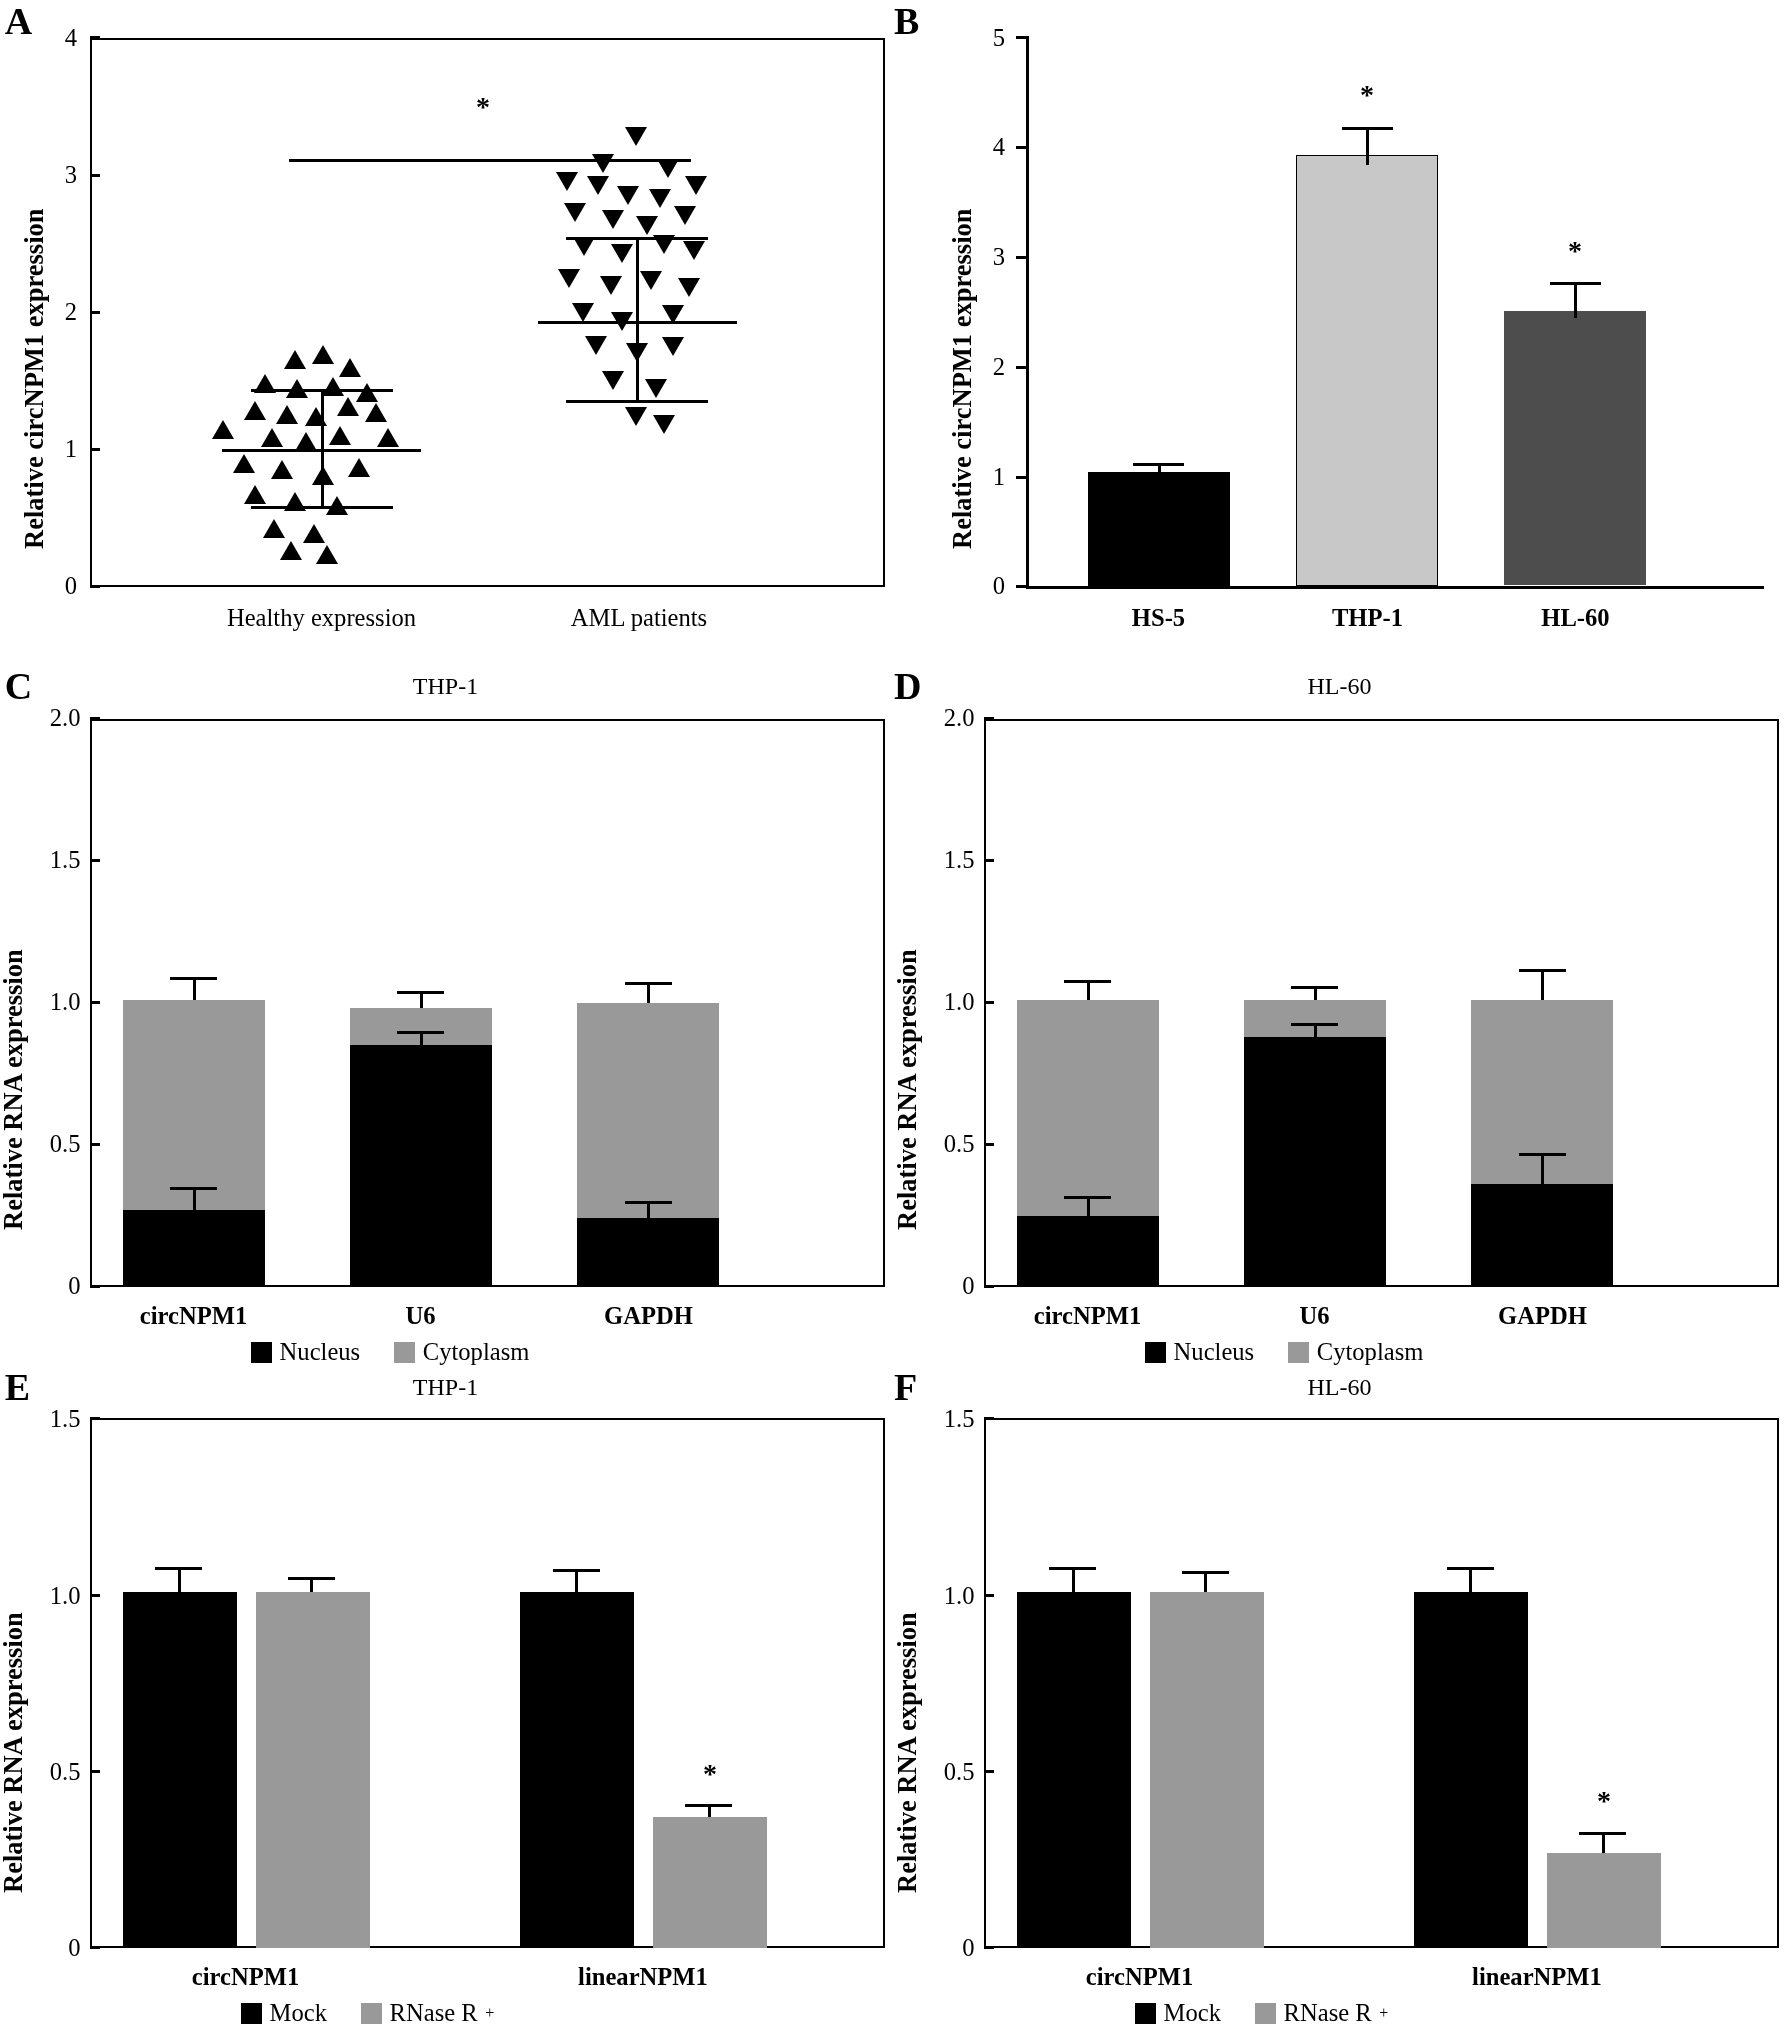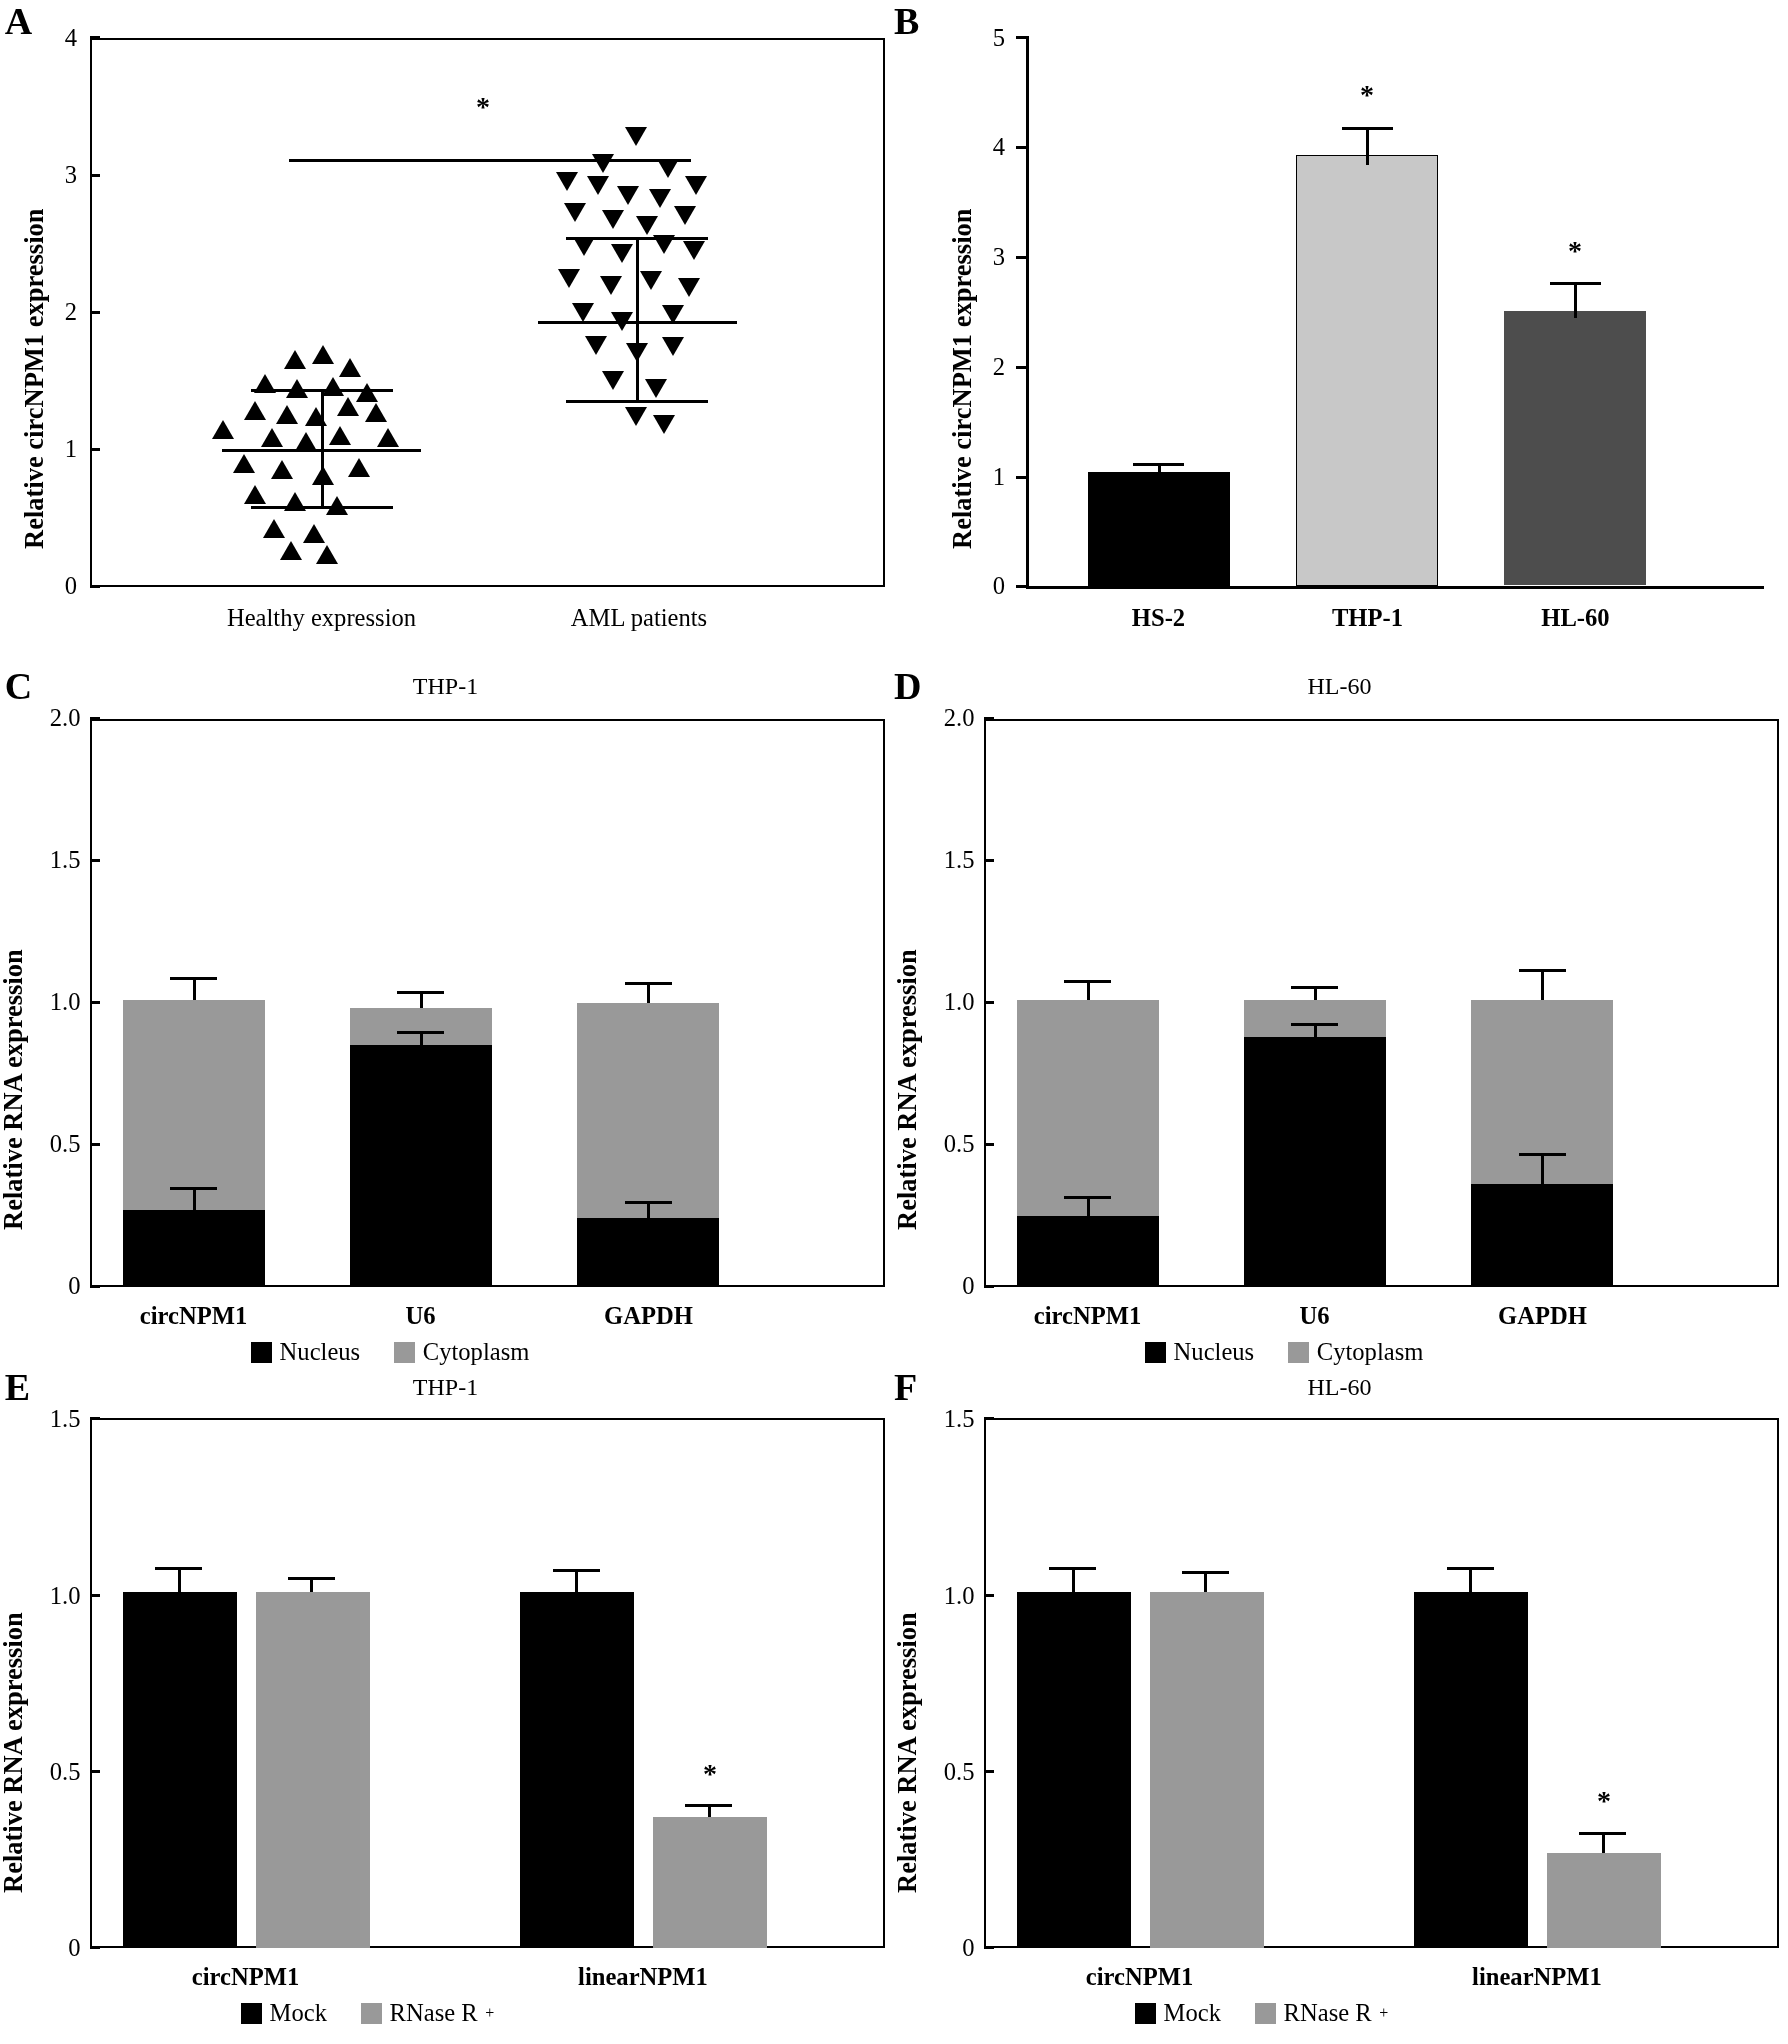--- a/index.html
+++ b/index.html
@@ -291,21 +291,21 @@
     <div class="bar" style="left:402px;top:155px;width:142px;height:431px;background:#c8c8c8;border:1.9px solid #000;box-sizing:border-box;"></div>
     <div class="errbar-v" style="left:472px;top:127px;height:38px;"></div>
     <div class="errbar-cap" style="left:448px;top:127px;width:51px;"></div>
     <div class="star" style="left:454px;top:81px;width:38px;">*</div>
 
     <div class="bar" style="left:610px;top:311px;width:142px;height:274px;background:#4d4d4d;"></div>
     <div class="errbar-v" style="left:680px;top:282px;height:36px;"></div>
     <div class="errbar-cap" style="left:656px;top:282px;width:51px;"></div>
     <div class="star" style="left:662px;top:237px;width:38px;">*</div>
 
-    <div class="xtick-label" style="left:170px;top:606px;width:189px;">HS-2</div>
+    <div class="xtick-label" style="left:170px;top:606px;width:189px;">HS-5</div>
     <div class="xtick-label" style="left:379px;top:606px;width:189px;">THP-1</div>
     <div class="xtick-label" style="left:587px;top:606px;width:189px;">HL-60</div>
   </div>
 
   <div class="panel" style="left:0;top:662px;width:894px;height:700px;">
     <div class="panel-letter" style="left:4.7px;top:4.7px;">C</div>
     <div class="panel-title" style="left:256px;top:11.4px;width:379px;">THP-1</div>
 
     <div class="plot-frame" style="left:90px;top:57px;width:795px;height:568px;"></div>
 

